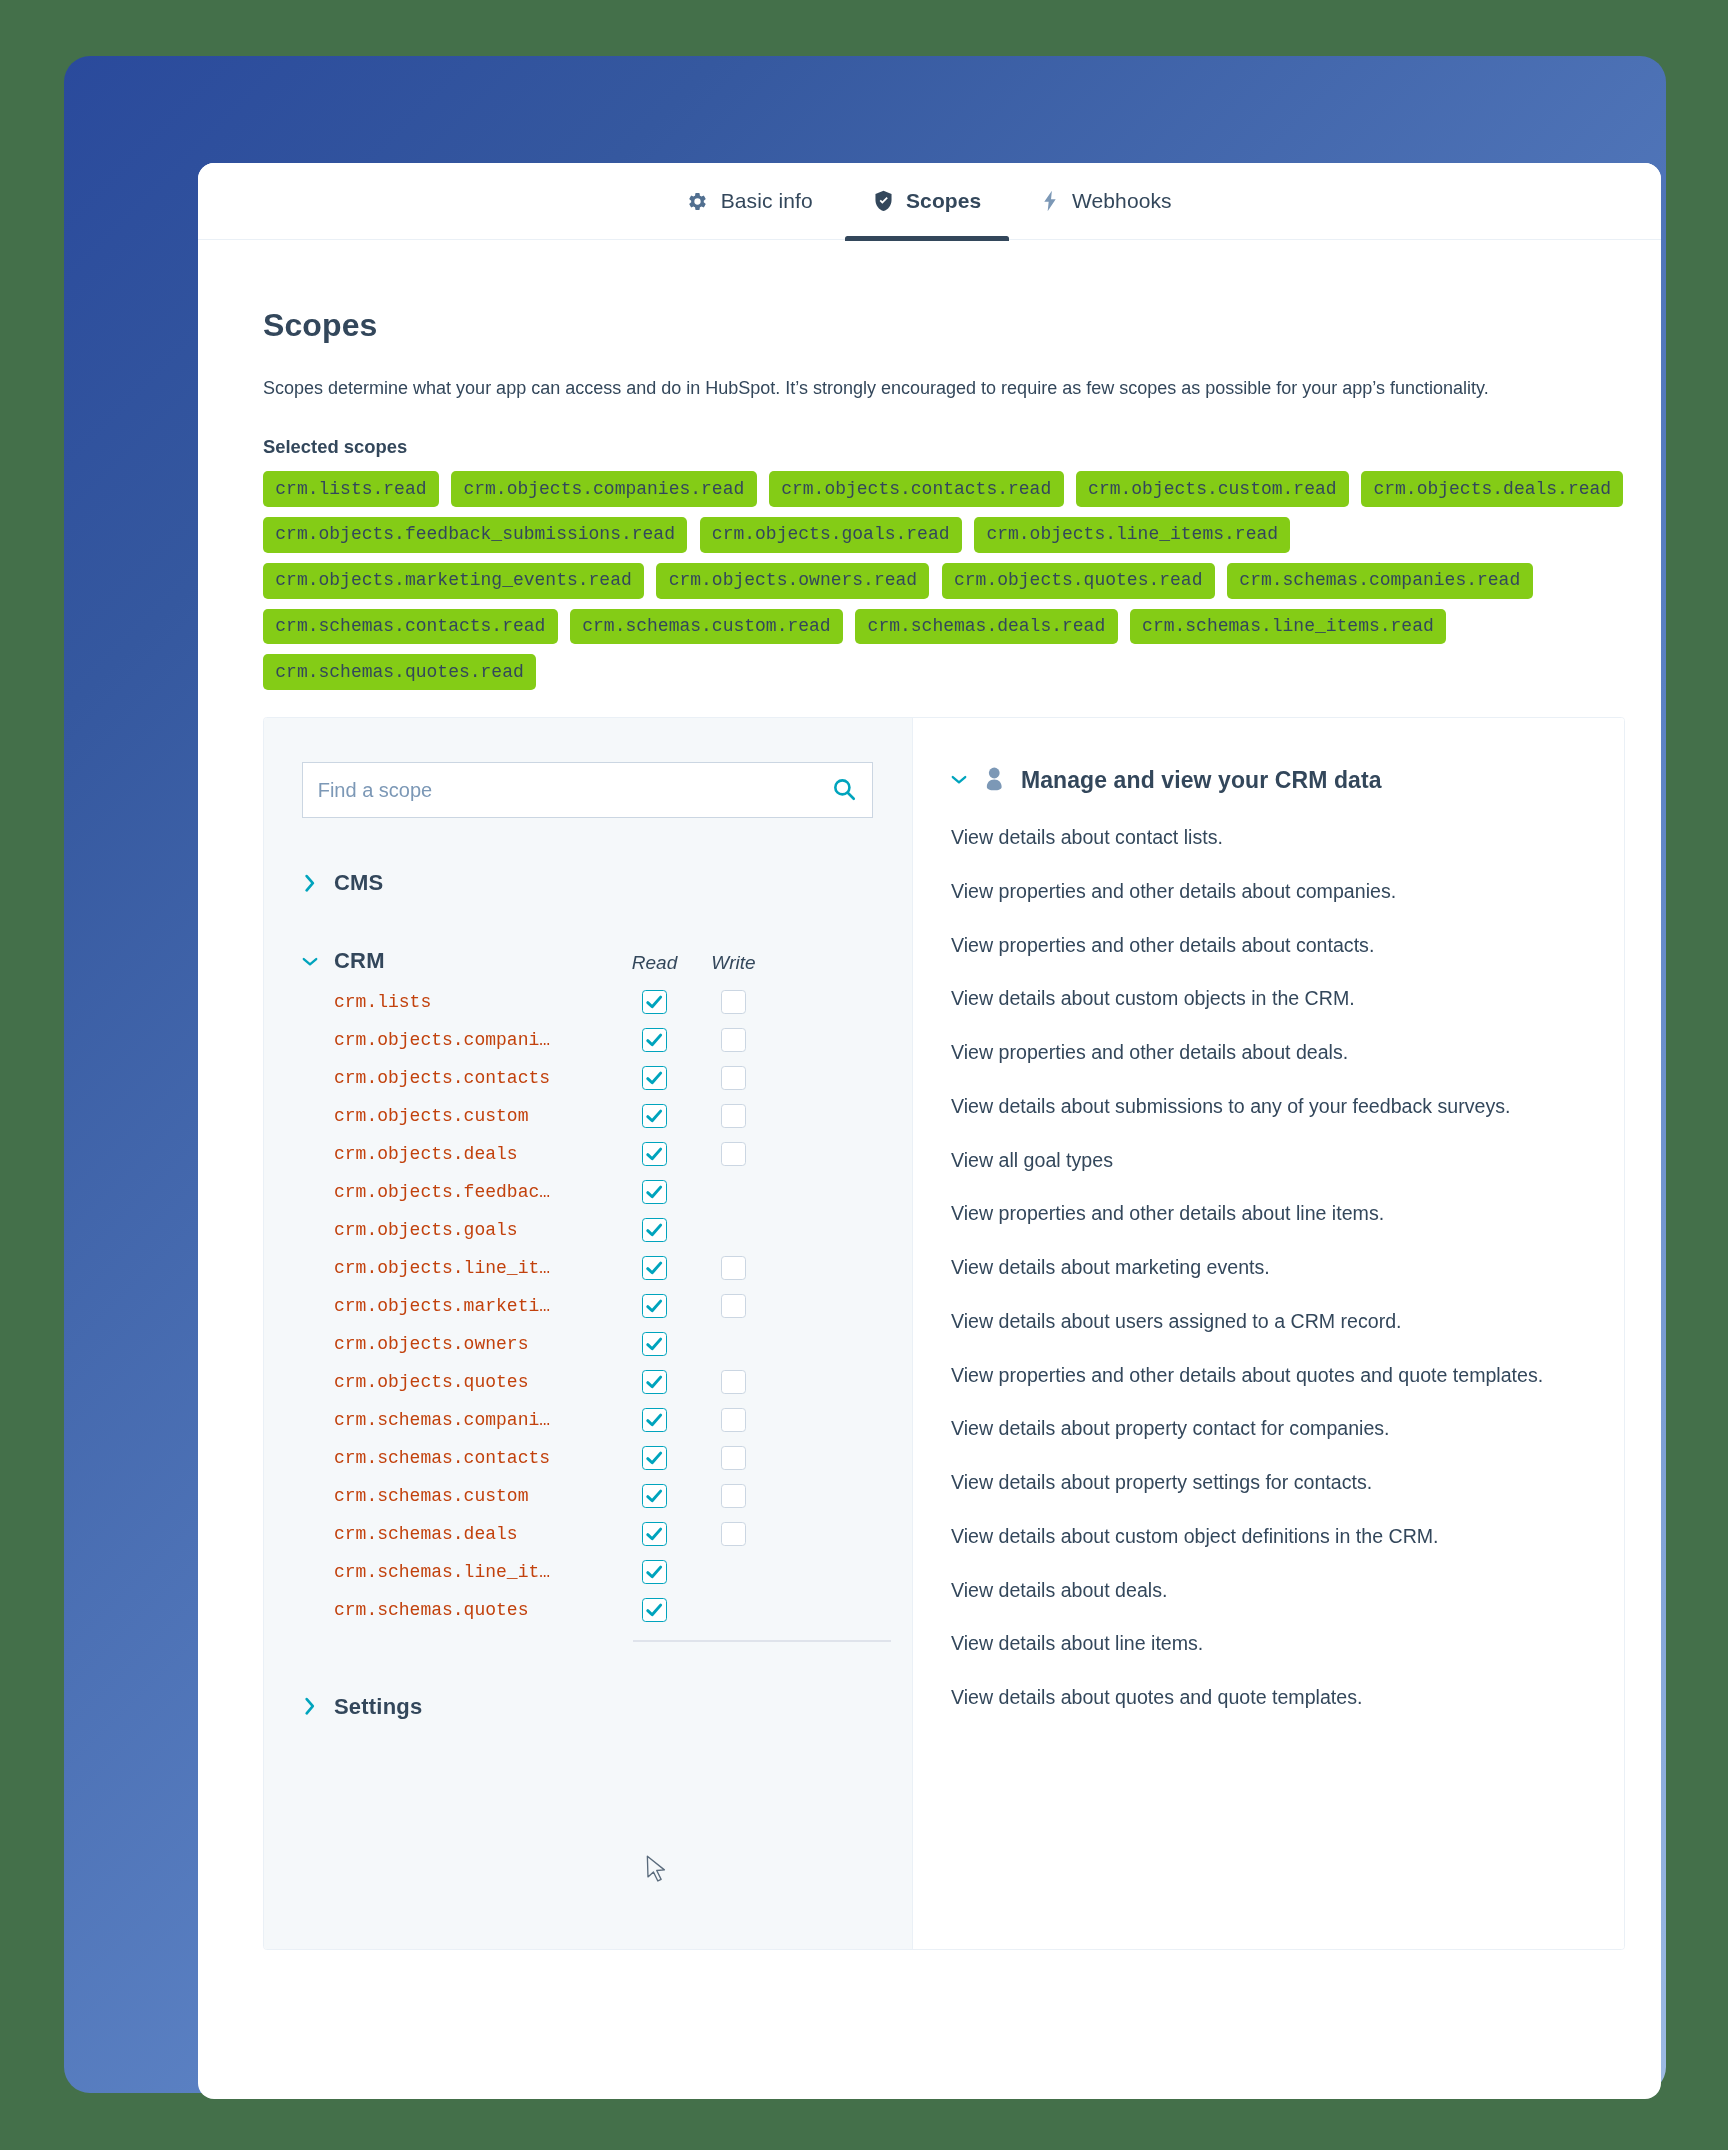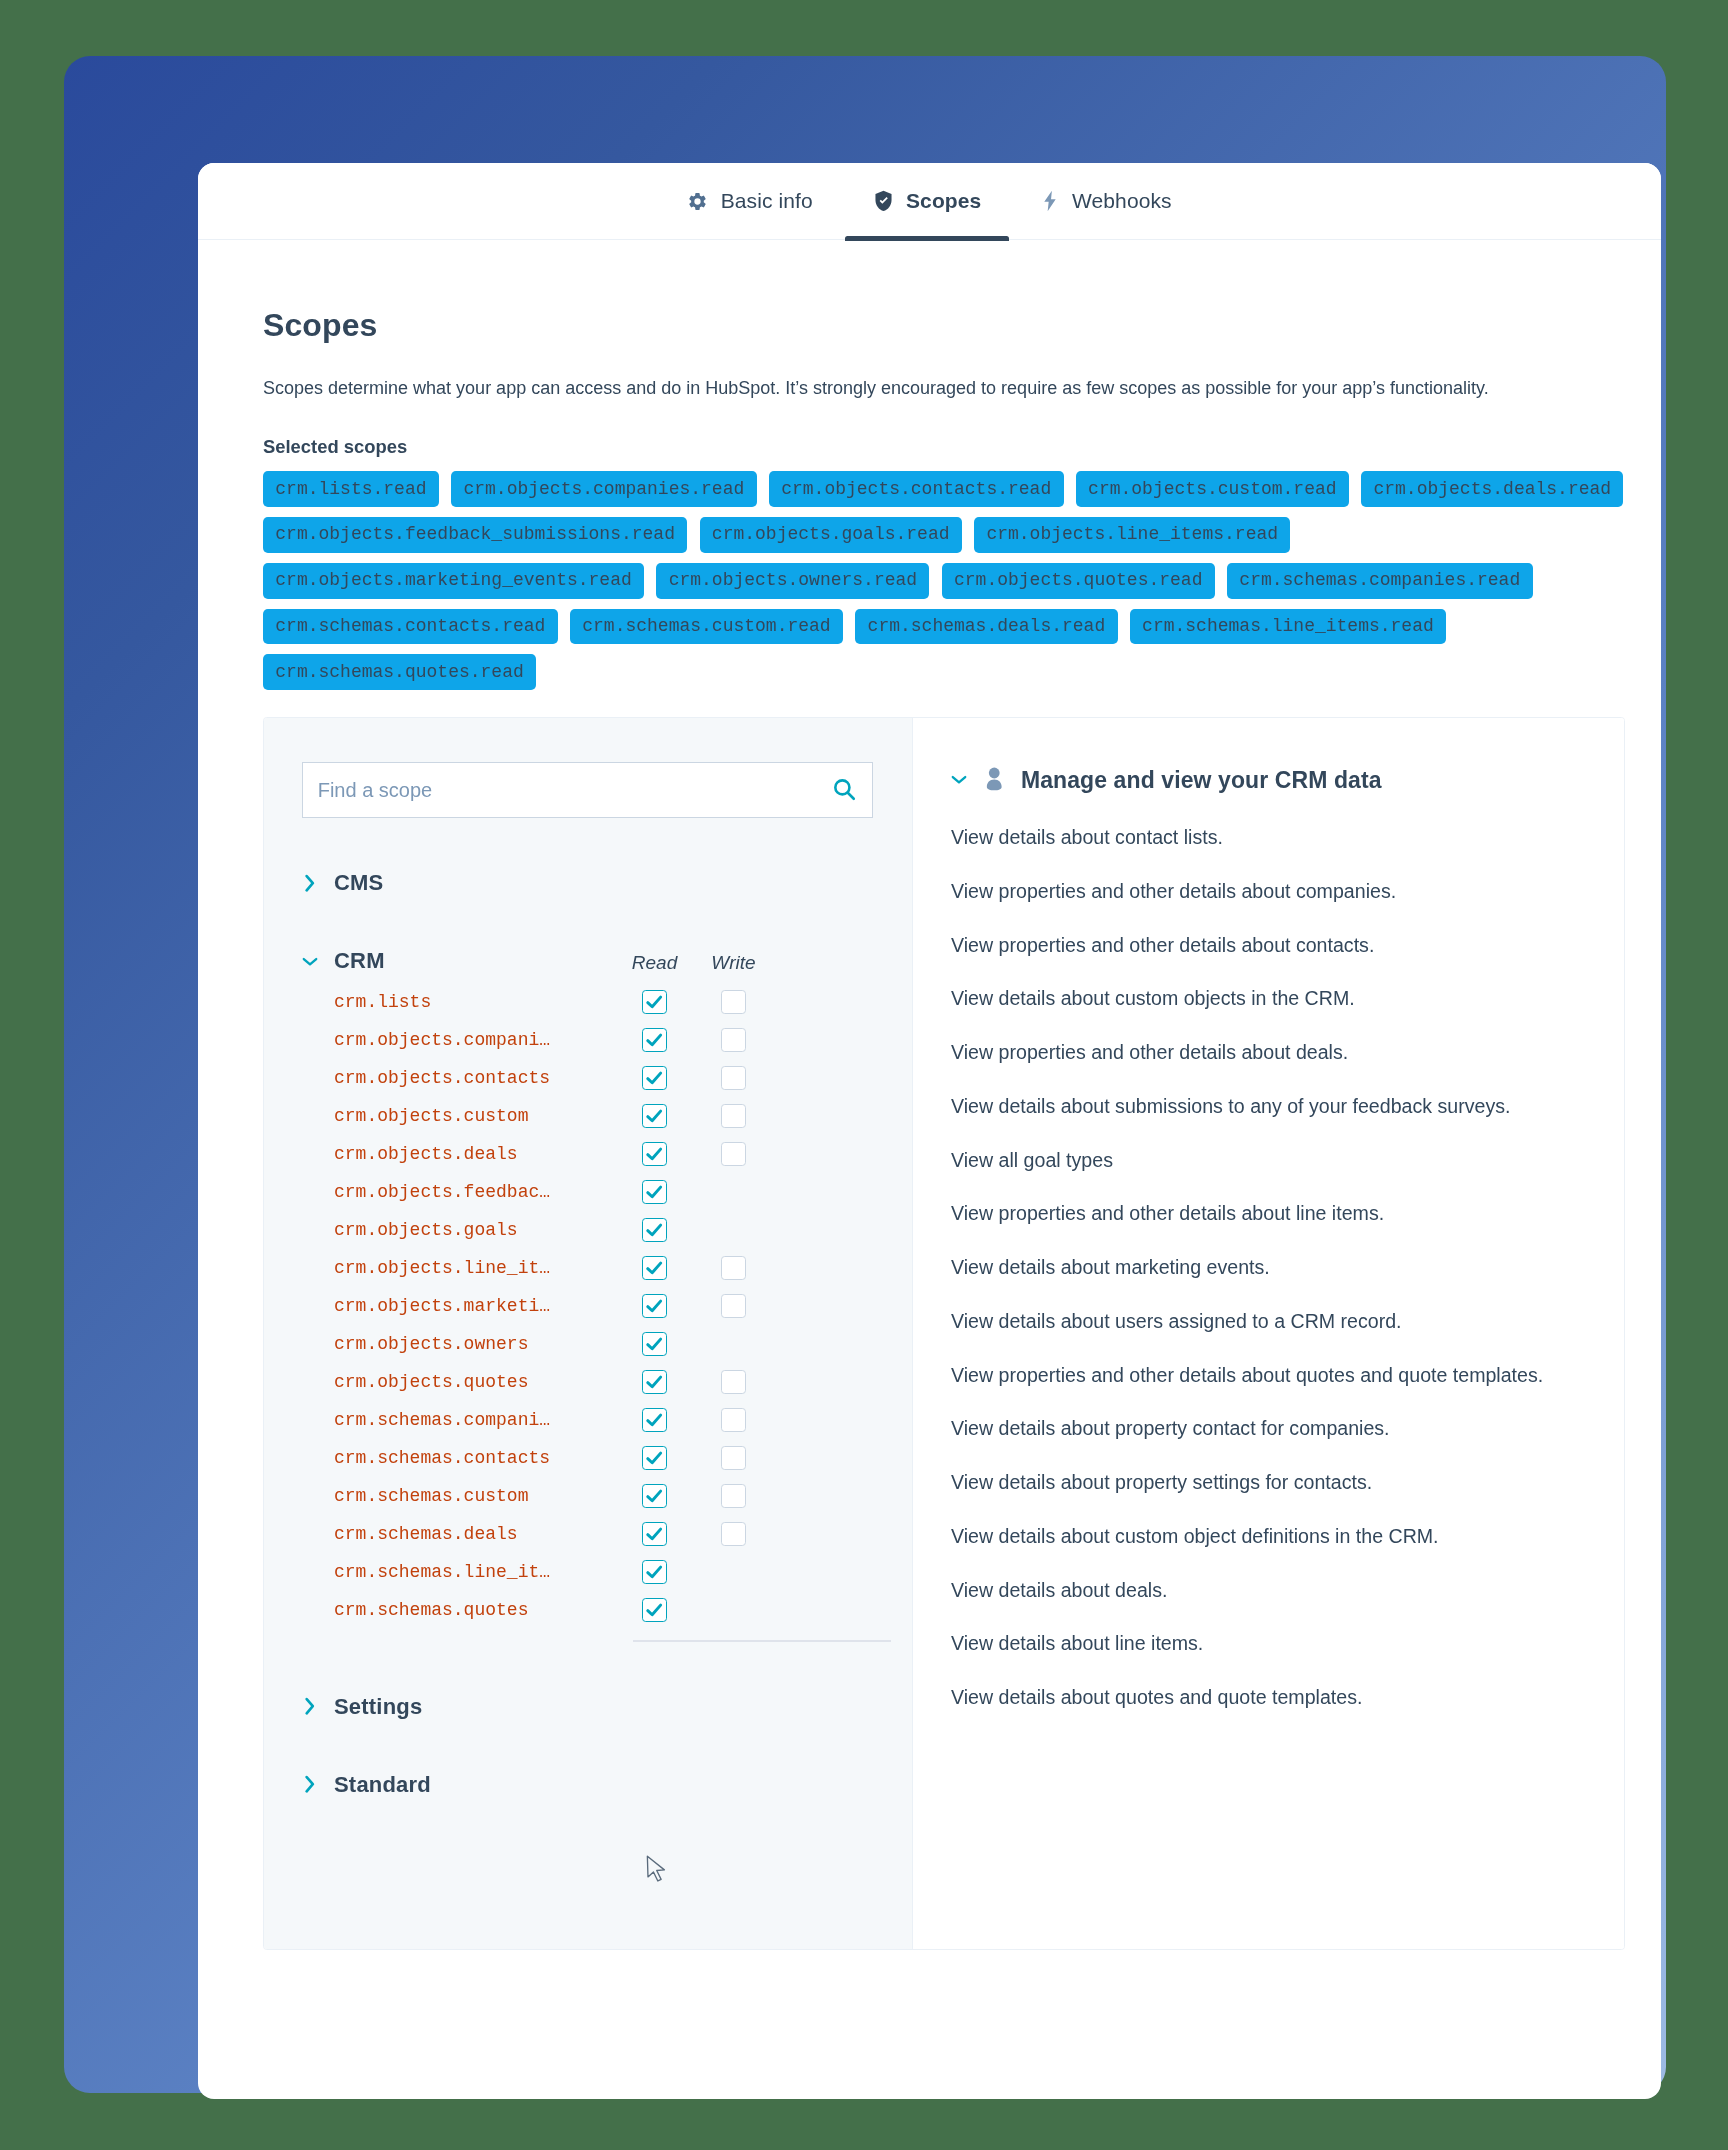--- a/index.html
+++ b/index.html
@@ -90,21 +90,21 @@
   }
 
   .chips {
     margin: 13.5px 0 0 65px;
     width: 1362px;
     display: flex;
     flex-wrap: wrap;
     gap: 9.8px 12.3px;
   }
   .chip {
-    background: #0ea5e9;
+    background: #84cc16;
     border-radius: 4.9px;
     padding: 7.4px 12.3px 8.6px;
     font-family: "Liberation Mono", monospace;
     font-size: 18px;
     color: #33475b;
     white-space: nowrap;
   }
 
   
   .panel {
@@ -565,28 +565,20 @@
 
           <div class="grp">
             <span class="grp-caret">
               <svg width="13.5" height="18.4" viewBox="0 0 12 18" fill="none" stroke="#00a4bd" stroke-width="2.6" stroke-linecap="round" stroke-linejoin="round">
                   <polyline points="3,2 9,9 3,16"></polyline>
                 </svg>
             </span>
             <span class="grp-name">Settings</span>
           </div>
 
-          <div class="grp">
-            <span class="grp-caret">
-              <svg width="13.5" height="18.4" viewBox="0 0 12 18" fill="none" stroke="#00a4bd" stroke-width="2.6" stroke-linecap="round" stroke-linejoin="round">
-                  <polyline points="3,2 9,9 3,16"></polyline>
-                </svg>
-            </span>
-            <span class="grp-name">Standard</span>
-          </div>
         </div>
 
         <div class="panel-right">
           <div class="rp-head">
             <span>
               <svg width="16" height="13.5" viewBox="0 0 18 12" fill="none" stroke="#00a4bd" stroke-width="2.6" stroke-linecap="round" stroke-linejoin="round">
                   <polyline points="2,3 9,9 16,3"></polyline>
                 </svg>
             </span>
             <span>

